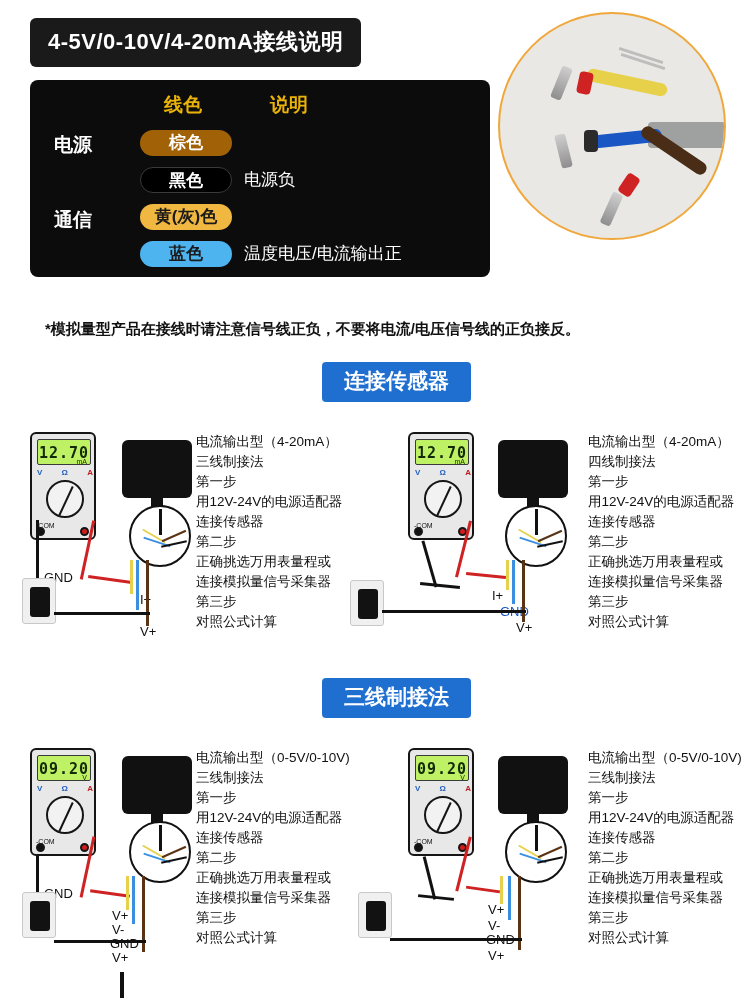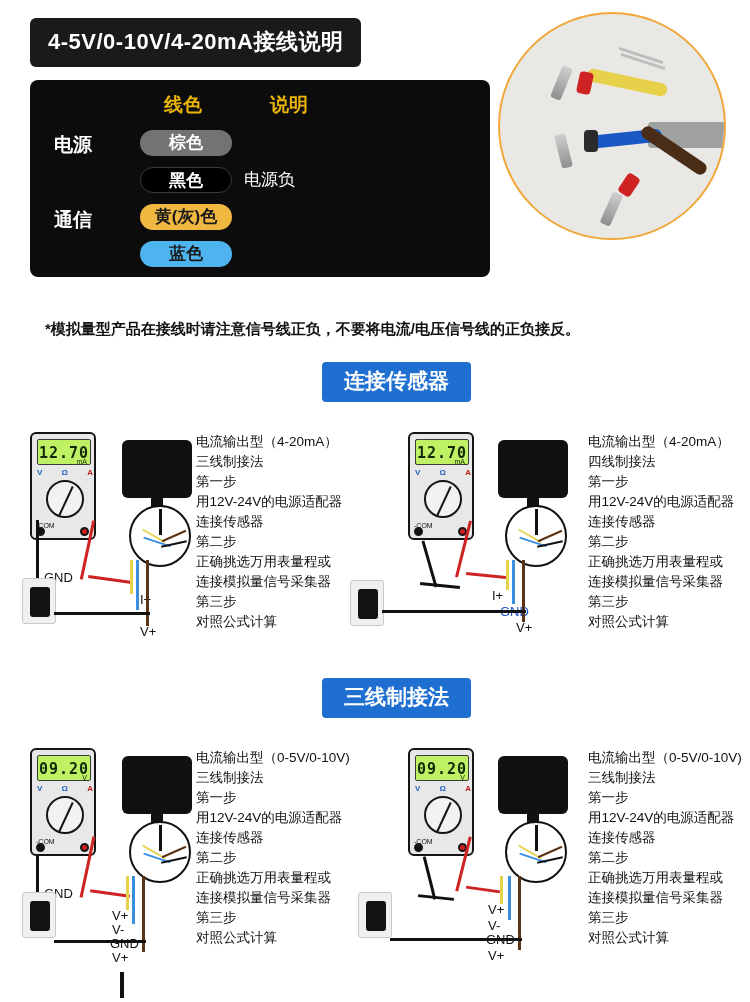--- a/index.html
+++ b/index.html
@@ -177,28 +177,29 @@
   <div class="w" style="left:120px;top:46px;width:46px;height:3px;background:#bdbdbd;transform:rotate(18deg);"></div>
 </div>
 
 <div class="legend">
   <div class="col-h" style="left:134px; top:12px;">线色</div>
   <div class="col-h" style="left:240px; top:12px;">说明</div>
 
   <div class="rowlabel" style="left:24px; top:52px;">电源</div>
   <div class="rowlabel" style="left:24px; top:127px;">通信</div>
 
-  <div class="chip" style="left:110px; top:50px; width:92px; background:#737373; color:#ffffff;">棕色</div>
+  <div class="chip" style="left:110px; top:50px; width:92px; background:#a16207; color:#ffffff;">棕色</div>
 
   <div class="chip" style="left:110px; top:87px; width:92px; background:#000000; color:#ffffff; border:1px solid #3a3a3a;">黑色</div>
   <div class="desc" style="left:214px; top:88px;">电源负</div>
 
   <div class="chip" style="left:110px; top:124px; width:92px; background:#f0b840; color:#1a1a1a;">黄(灰)色</div>
 
   <div class="chip" style="left:110px; top:161px; width:92px; background:#4db4ef; color:#1a1a1a;">蓝色</div>
+  <div class="desc" style="left:214px; top:162px;">温度电压/电流输出正</div>
 </div>
 
 <div class="note">*模拟量型产品在接线时请注意信号线正负，不要将电流/电压信号线的正负接反。</div>
 
 <div class="section-banner" style="left:322px; top:362px;">连接传感器</div>
 
 <div>
   <div class="meter" style="left:30px; top:432px;">
     <div class="screen">12.70</div>
     <div style="position:absolute;right:7px;top:24px;font-size:7px;color:#14290a;">mA</div>

